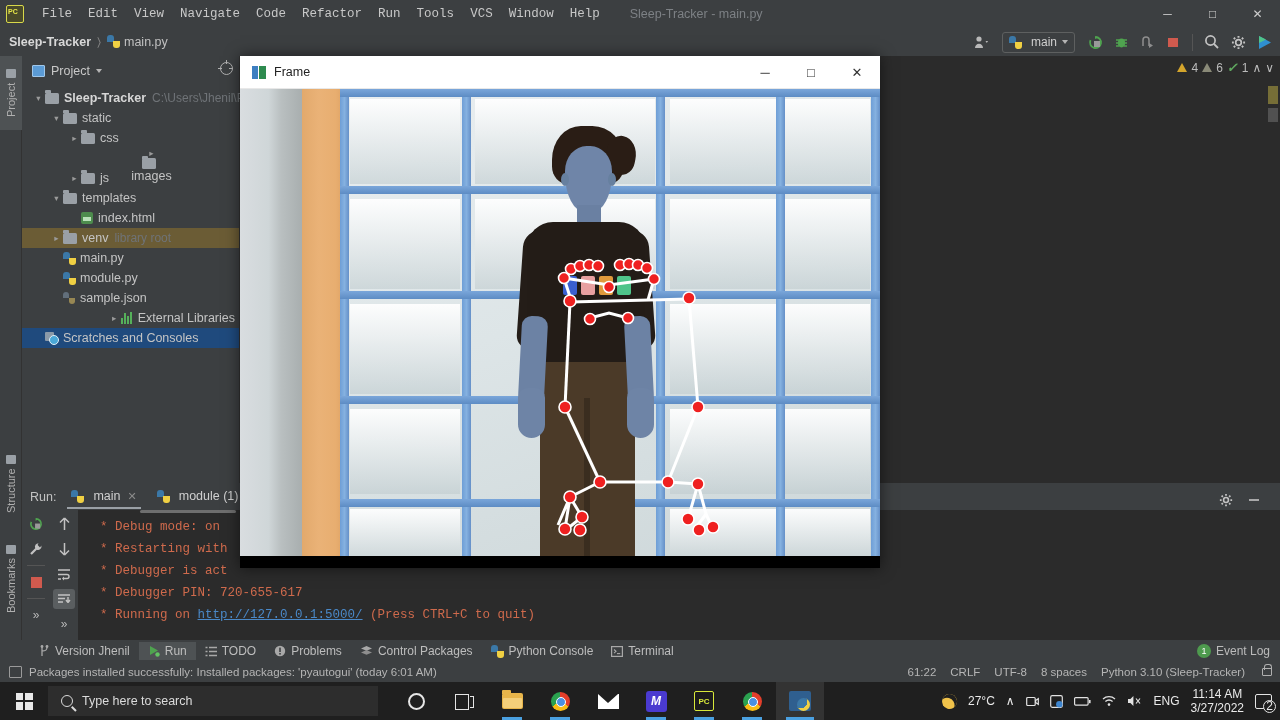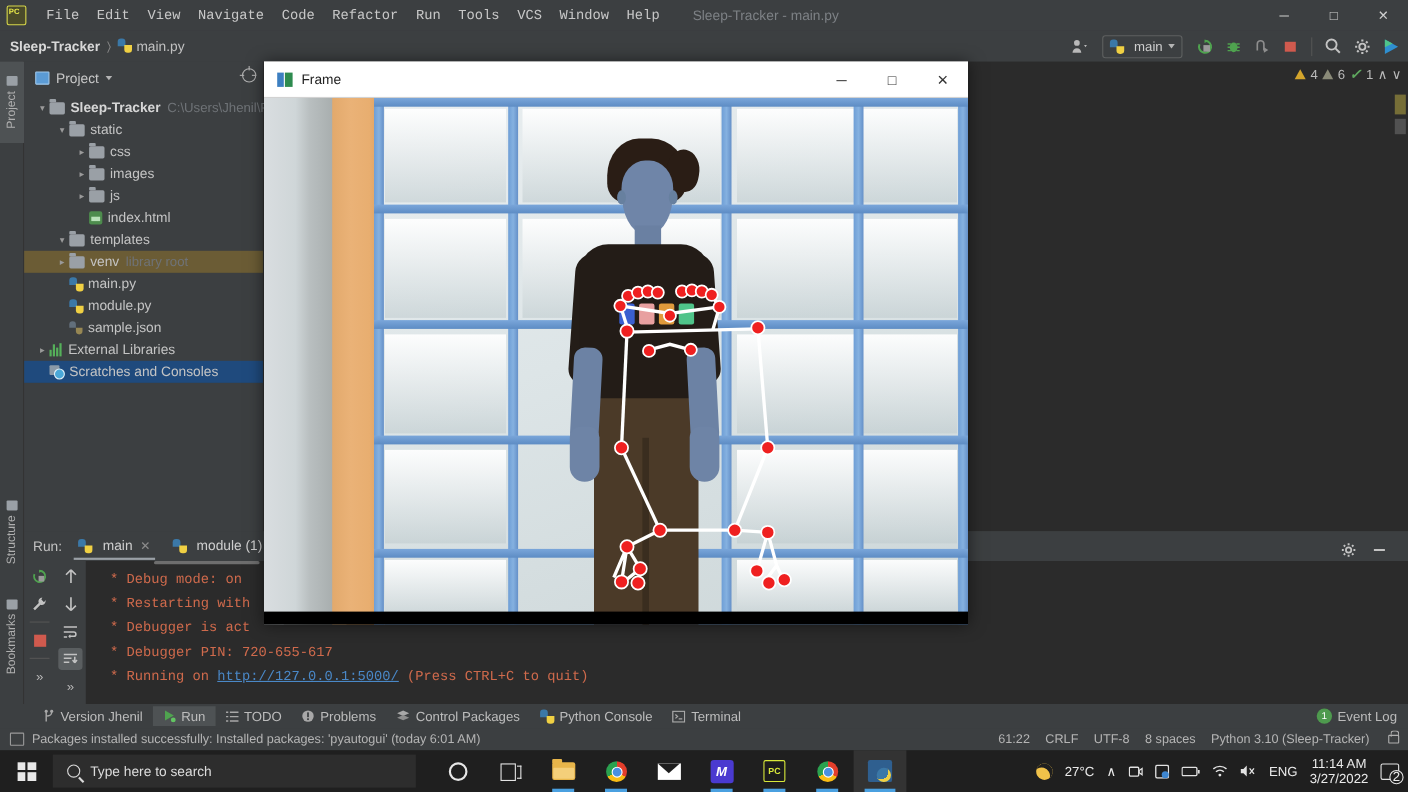--- a/index.html
+++ b/index.html
@@ -402,39 +402,39 @@
           <div class="trow" style="padding-left: 28px;">
             <span class="arrow open"></span>
             <span class="folder"></span>
             <span class="fname">static</span>
           </div>
           <div class="trow" style="padding-left: 46px;">
             <span class="arrow closed"></span>
             <span class="folder"></span>
             <span class="fname">css</span>
           </div>
-          <div class="trow" style="padding-left: 46px;">
+          <div class="trow" style="padding-left: 46px; flex-direction: column;">
             <span class="arrow closed"></span>
             <span class="folder"></span>
             <span class="fname">images</span>
           </div>
           <div class="trow" style="padding-left: 46px;">
             <span class="arrow closed"></span>
             <span class="folder"></span>
             <span class="fname">js</span>
           </div>
+          <div class="trow" style="padding-left: 28px;">
+            <span class="arrow open"></span>
+            <span class="folder"></span>
+            <span class="fname">templates</span>
+          </div>
           <div class="trow" style="padding-left: 46px;">
             <span class="arrow"></span>
             <span class="html-ico"></span>
             <span class="fname">index.html</span>
-          </div>
-          <div class="trow" style="padding-left: 28px;">
-            <span class="arrow open"></span>
-            <span class="folder"></span>
-            <span class="fname">templates</span>
           </div>
           <div class="trow sel-y" style="padding-left: 28px;">
             <span class="arrow closed"></span>
             <span class="folder"></span>
             <span class="fname">venv</span>
             <span class="fpath">library root</span>
           </div>
           <div class="trow" style="padding-left: 28px;">
             <span class="arrow"></span>
             <span class="py-ico"></span>
@@ -443,21 +443,21 @@
           <div class="trow" style="padding-left: 28px;">
             <span class="arrow"></span>
             <span class="py-ico"></span>
             <span class="fname">module.py</span>
           </div>
           <div class="trow" style="padding-left: 28px;">
             <span class="arrow"></span>
             <span class="json-ico"></span>
             <span class="fname">sample.json</span>
           </div>
-          <div class="trow" style="padding-left: 10px;">
+          <div class="trow" style="padding-left: 10px; justify-content: flex-end;">
             <span class="arrow closed"></span>
             <span class="lib-ico">
               <i style="height:6px"></i>
               <i style="height:11px"></i>
               <i style="height:8px"></i>
               <i style="height:12px"></i>
             </span>
             <span class="fname">External Libraries</span>
           </div>
           <div class="trow sel-b" style="padding-left: 10px;">

